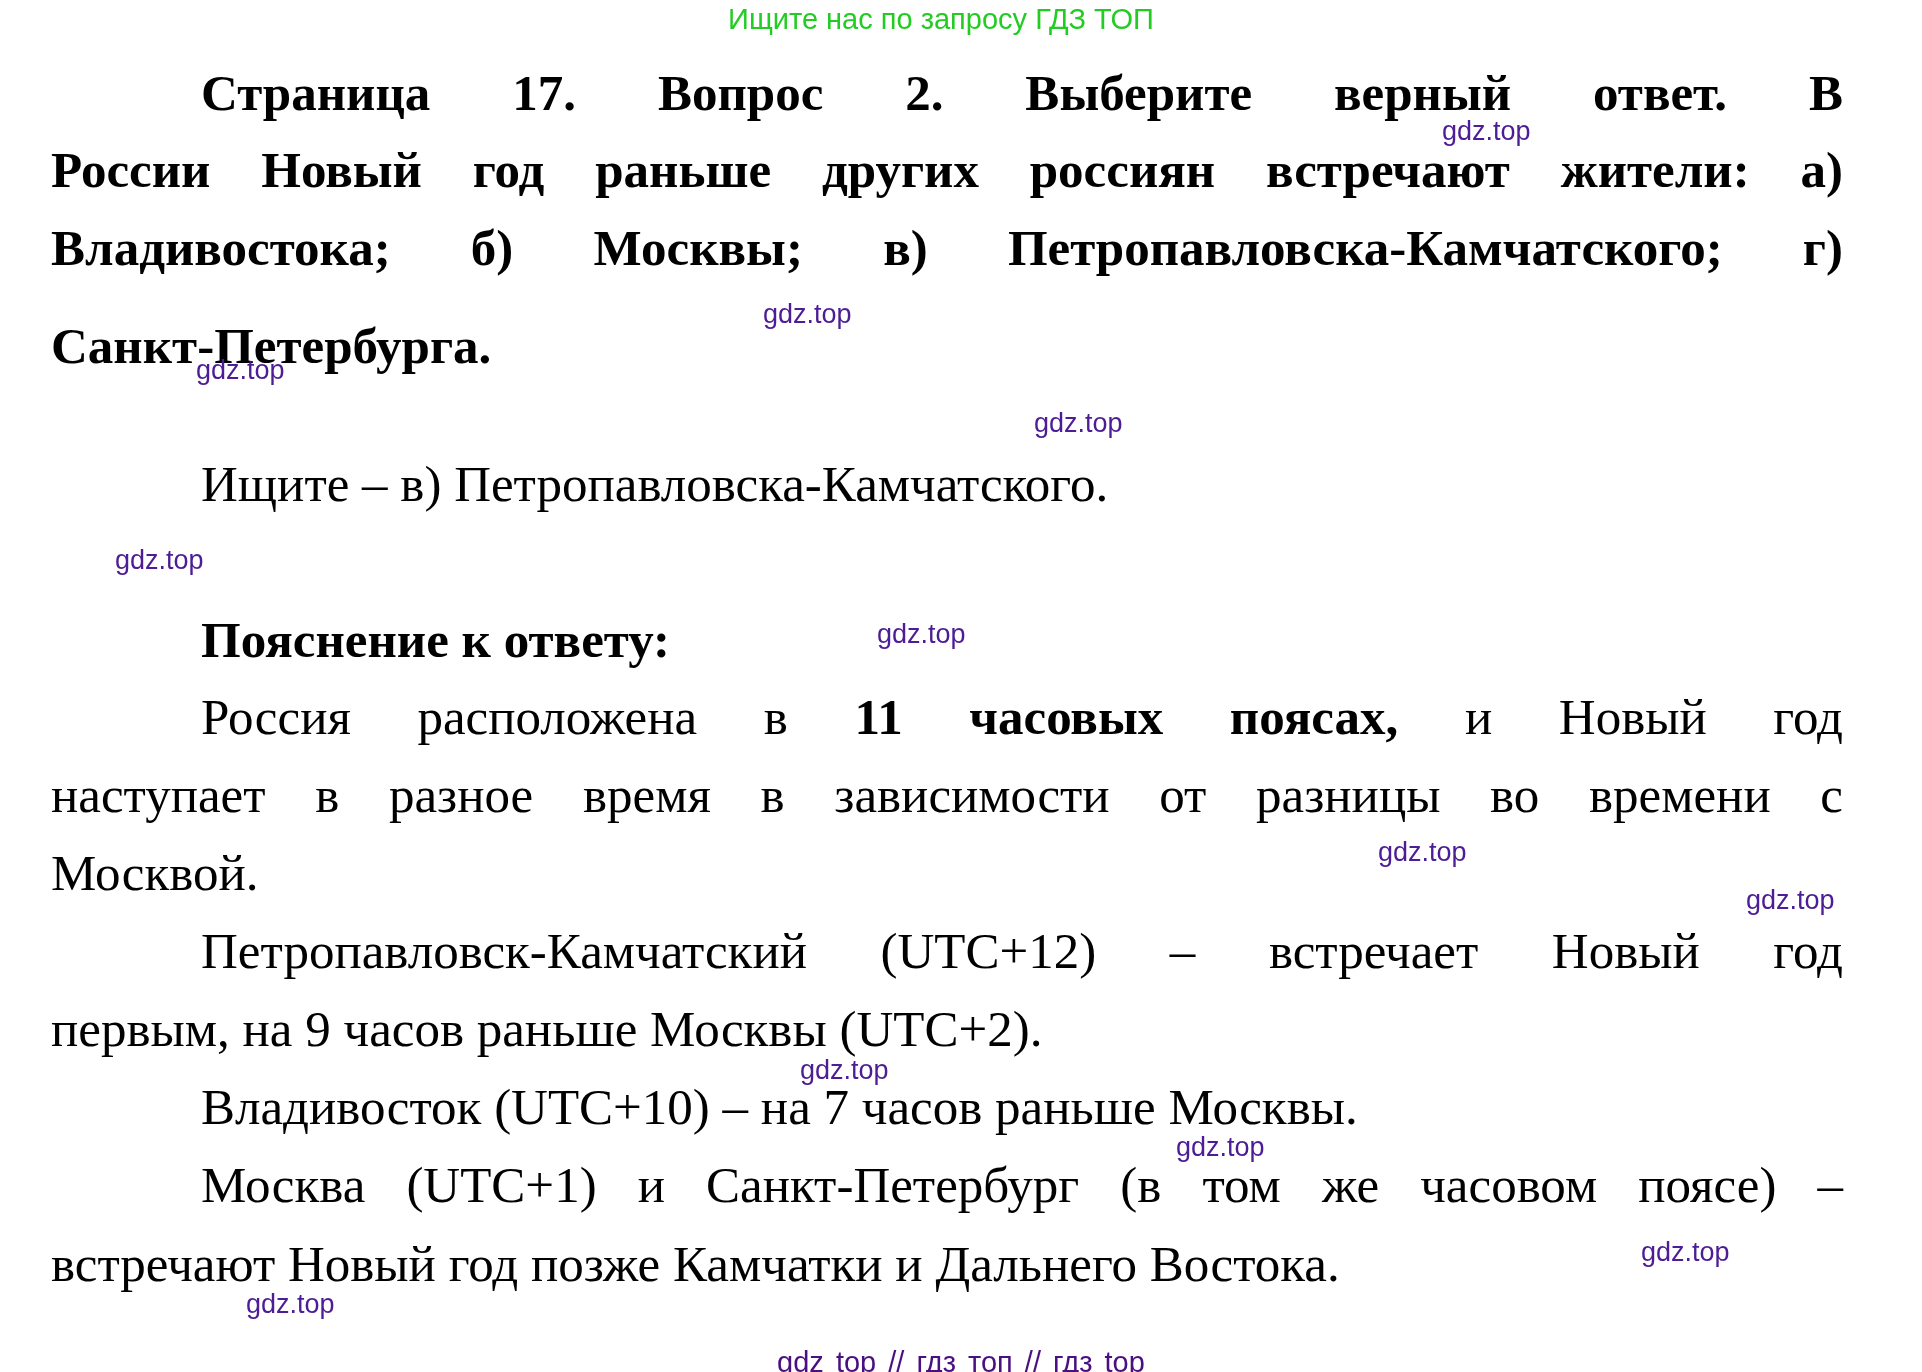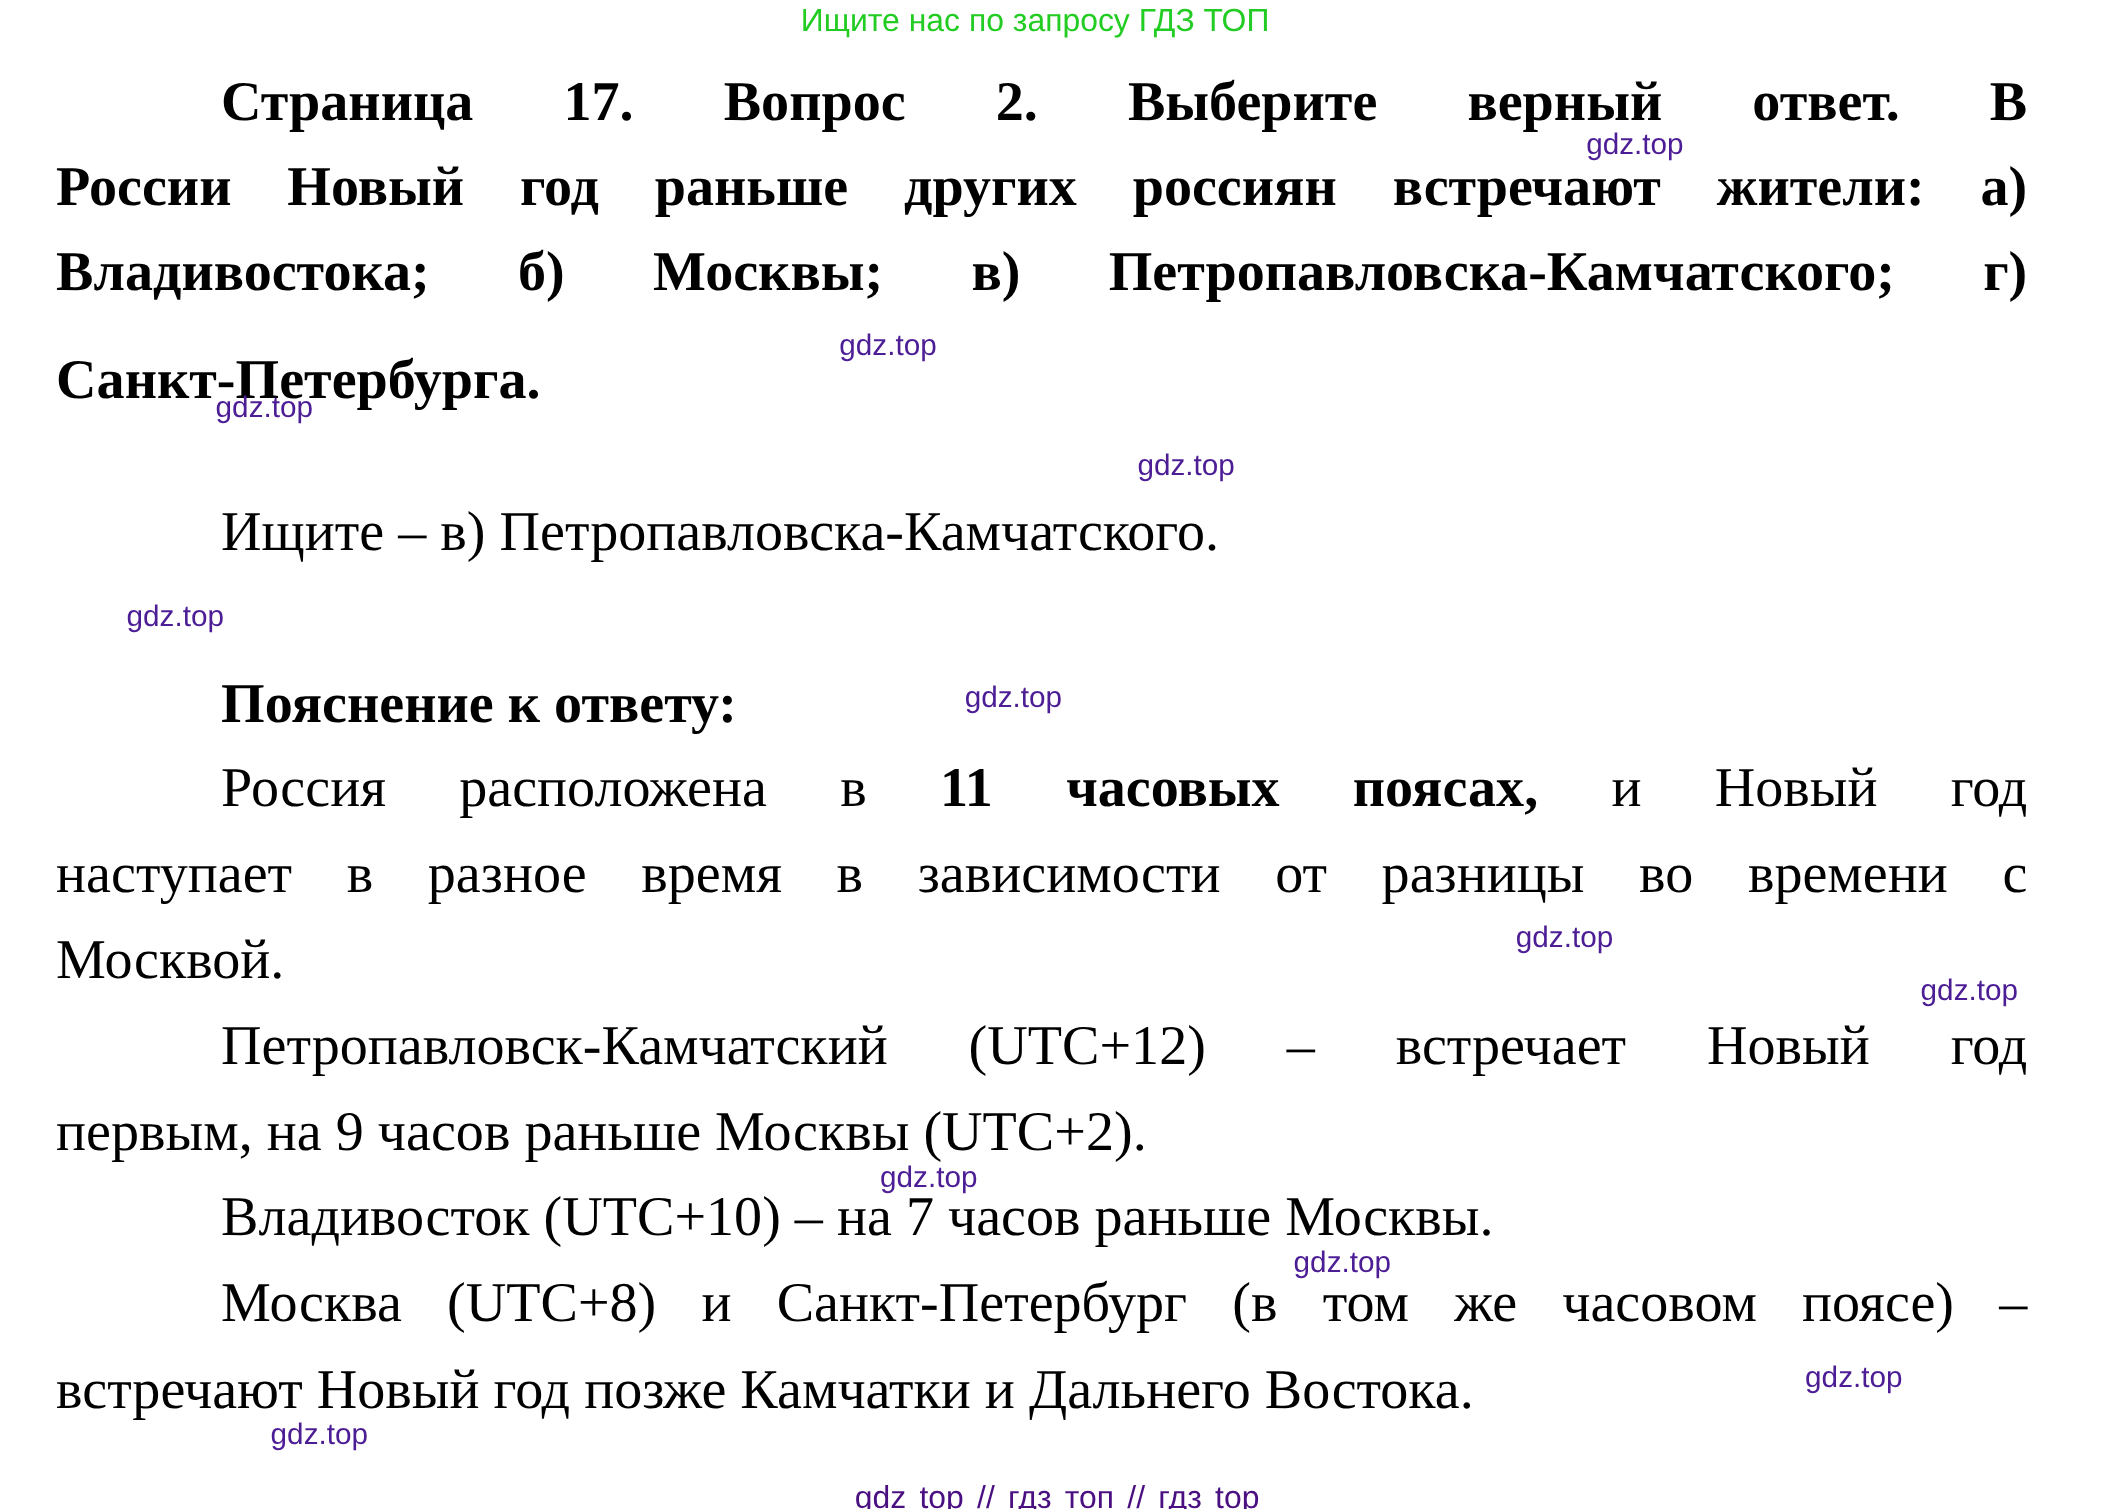--- a/index.html
+++ b/index.html
@@ -48,21 +48,21 @@
   <span>Россия расположена в </span><span class="bold">11 часовых поясах,</span><span> и Новый год</span>
 </div>
 <div class="abs line justify" style="top:765px;">наступает в разное время в зависимости от разницы во времени с</div>
 <div class="abs line" style="left:51px; top:843px;">Москвой.</div>
 
 <div class="abs line justify indent" style="top:921px;">Петропавловск-Камчатский (UTC+12) – встречает Новый год</div>
 <div class="abs line" style="left:51px; top:999px;">первым, на 9 часов раньше Москвы (UTC+2).</div>
 
 <div class="abs line indent" style="top:1077px;">Владивосток (UTC+10) – на 7 часов раньше Москвы.</div>
 
-<div class="abs line justify indent" style="top:1155px;">Москва (UTC+8) и Санкт-Петербург (в том же часовом поясе) –</div>
+<div class="abs line justify indent" style="top:1155px;">Москва (UTC+1) и Санкт-Петербург (в том же часовом поясе) –</div>
 <div class="abs line" style="left:51px; top:1234px;">встречают Новый год позже Камчатки и Дальнего Востока.</div>
 
 <div class="abs wm" style="left:1442px; top:116px;">gdz.top</div>
 <div class="abs wm" style="left:763px; top:299px;">gdz.top</div>
 <div class="abs wm" style="left:196px; top:355px;">gdz.top</div>
 <div class="abs wm" style="left:1034px; top:408px;">gdz.top</div>
 <div class="abs wm" style="left:115px; top:545px;">gdz.top</div>
 <div class="abs wm" style="left:877px; top:619px;">gdz.top</div>
 <div class="abs wm" style="left:1378px; top:837px;">gdz.top</div>
 <div class="abs wm" style="left:1746px; top:885px;">gdz.top</div>

